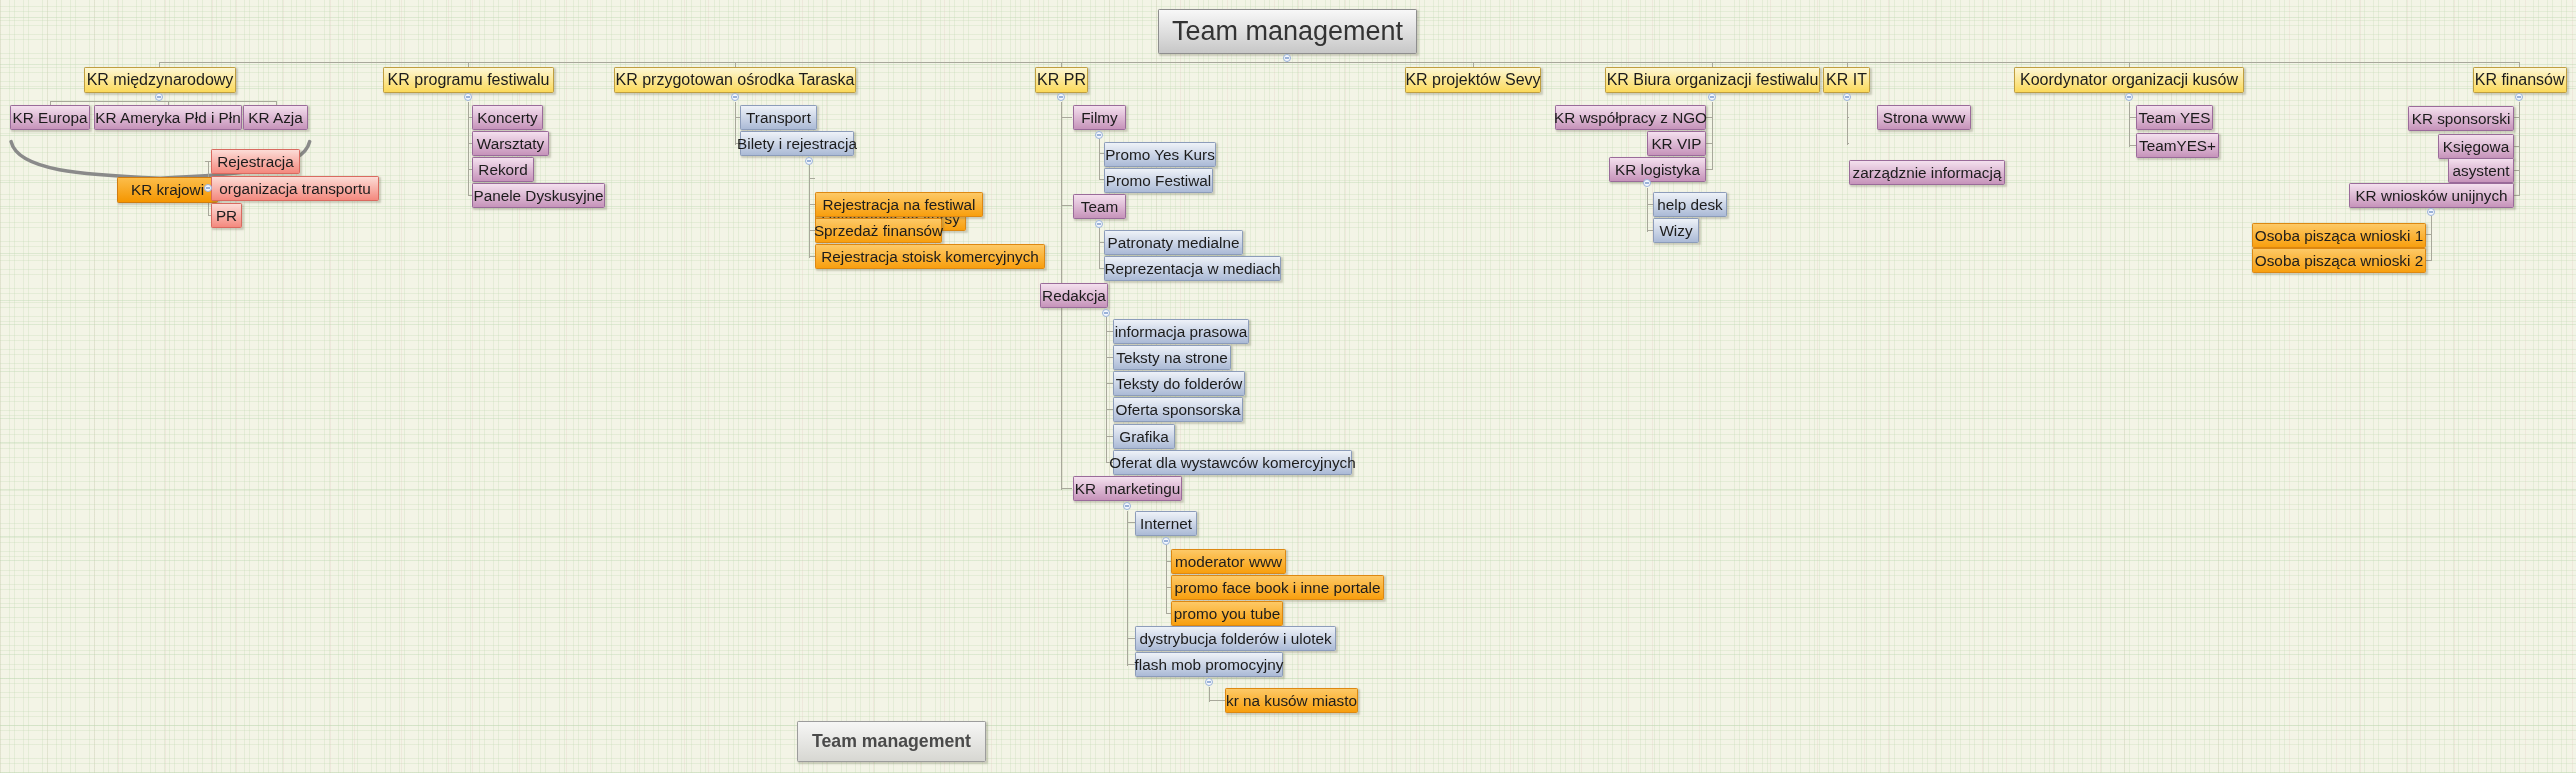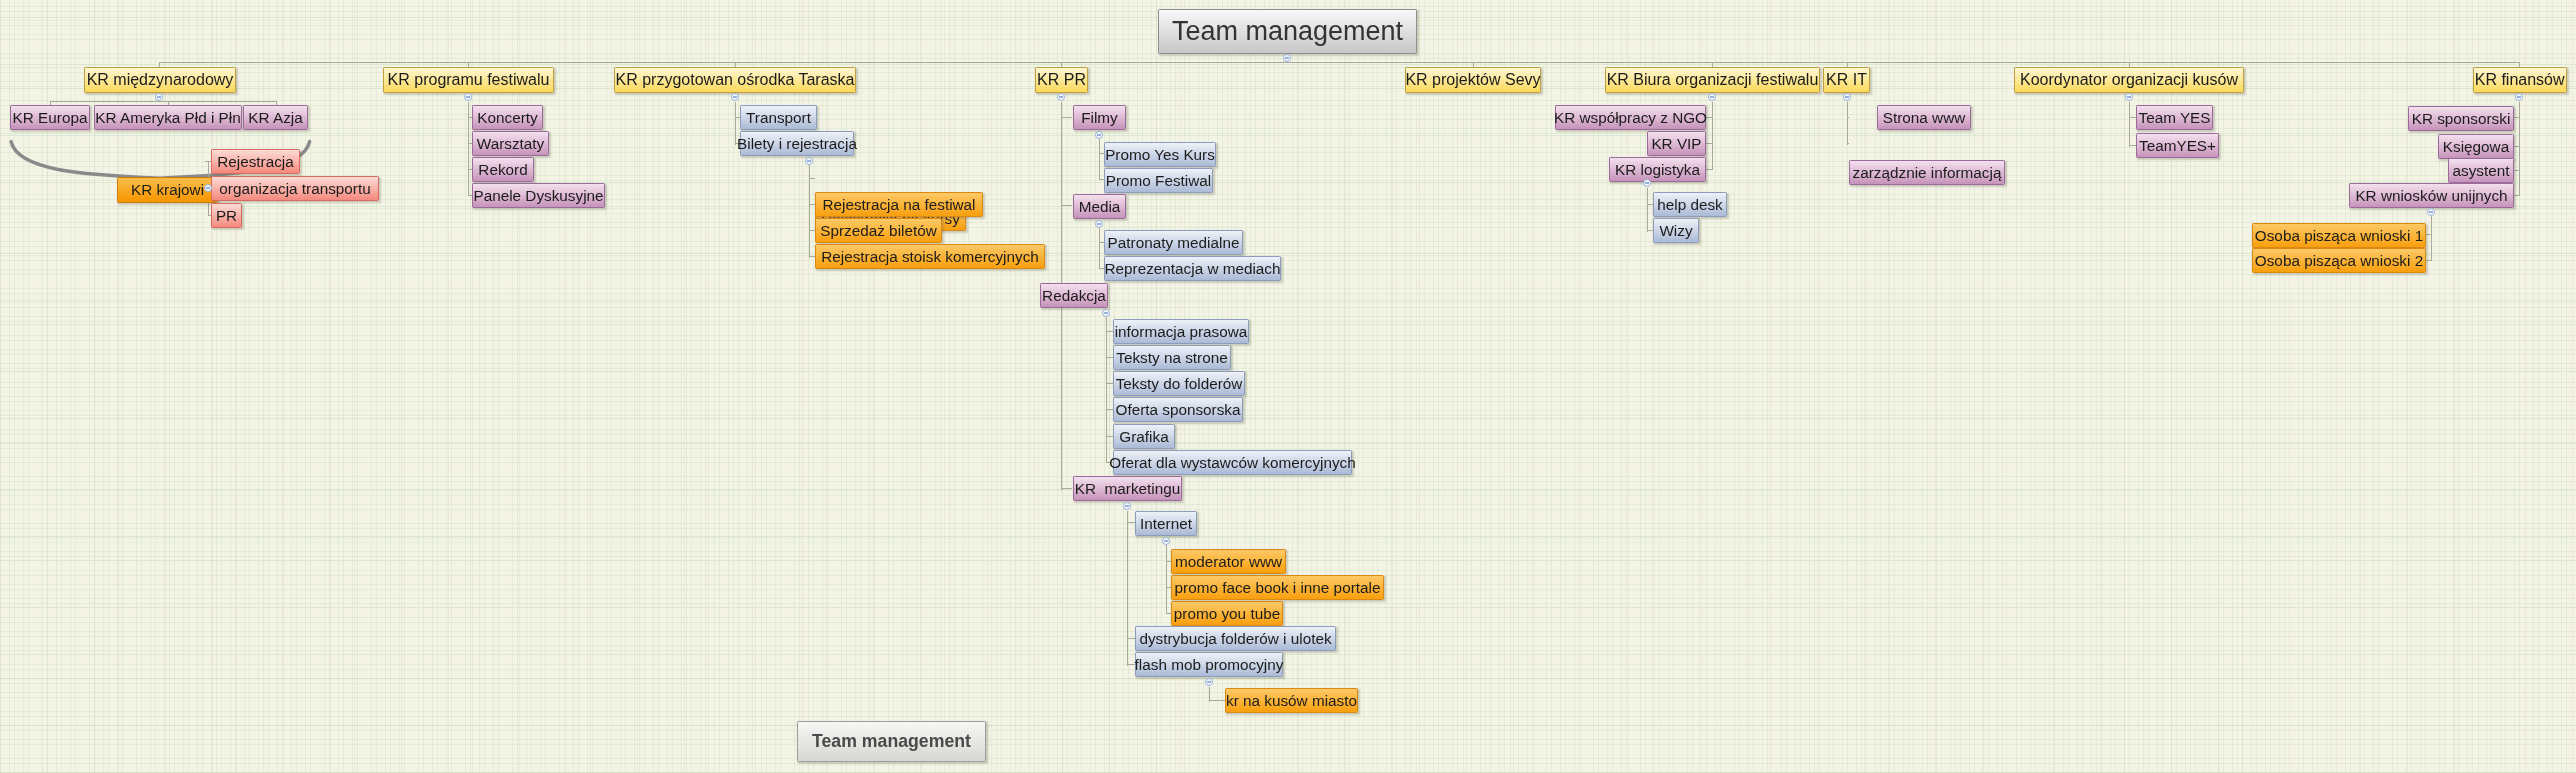--- a/index.html
+++ b/index.html
@@ -147,26 +147,26 @@
     <div class="node salmon" style="left: 211px; top: 176px; width: 168px;">organizacja transportu</div>
     <div class="node salmon" style="left: 211px; top: 203px; width: 31px;">PR</div>
     <div class="node plum" style="left: 472px; top: 105px; width: 71px;">Koncerty</div>
     <div class="node plum" style="left: 472px; top: 131px; width: 77px;">Warsztaty</div>
     <div class="node plum" style="left: 472px; top: 157px; width: 62px;">Rekord</div>
     <div class="node plum" style="left: 472px; top: 183px; width: 133px;">Panele Dyskusyjne</div>
     <div class="node blue" style="left: 740px; top: 105px; width: 77px;">Transport</div>
     <div class="node blue" style="left: 740px; top: 131px; width: 114px;">Bilety i rejestracja</div>
     <div class="node orange" style="left: 815px; top: 166px; width: 151px; margin-top: 40px;">Rejestracja na kursy</div>
     <div class="node orange" style="left: 815px; top: 192px; width: 168px;">Rejestracja na festiwal</div>
-    <div class="node orange" style="left: 815px; top: 218px; width: 127px;">Sprzedaż biletów</div>
+    <div class="node orange" style="left: 815px; top: 218px; width: 127px;">Sprzedaż finansów</div>
     <div class="node orange" style="left: 815px; top: 244px; width: 230px;">Rejestracja stoisk komercyjnych</div>
     <div class="node plum" style="left: 1073px; top: 105px; width: 53px;">Filmy</div>
     <div class="node blue" style="left: 1104px; top: 142px; width: 112px;">Promo Yes Kurs</div>
     <div class="node blue" style="left: 1104px; top: 168px; width: 109px;">Promo Festiwal</div>
-    <div class="node plum" style="left: 1073px; top: 194px; width: 53px;">Media</div>
+    <div class="node plum" style="left: 1073px; top: 194px; width: 53px;">Team</div>
     <div class="node blue" style="left: 1104px; top: 230px; width: 139px;">Patronaty medialne</div>
     <div class="node blue" style="left: 1104px; top: 256px; width: 177px;">Reprezentacja w mediach</div>
     <div class="node plum" style="left: 1040px; top: 283px; width: 68px;">Redakcja</div>
     <div class="node blue" style="left: 1113px; top: 319px; width: 136px;">informacja prasowa</div>
     <div class="node blue" style="left: 1113px; top: 345px; width: 118px;">Teksty na strone</div>
     <div class="node blue" style="left: 1113px; top: 371px; width: 132px;">Teksty do folderów</div>
     <div class="node blue" style="left: 1113px; top: 397px; width: 130px;">Oferta sponsorska</div>
     <div class="node blue" style="left: 1113px; top: 424px; width: 62px;">Grafika</div>
     <div class="node blue" style="left: 1113px; top: 450px; width: 239px;">Oferat dla wystawców komercyjnych</div>
     <div class="node plum" style="left: 1073px; top: 476px; width: 109px;">KR  marketingu</div>

